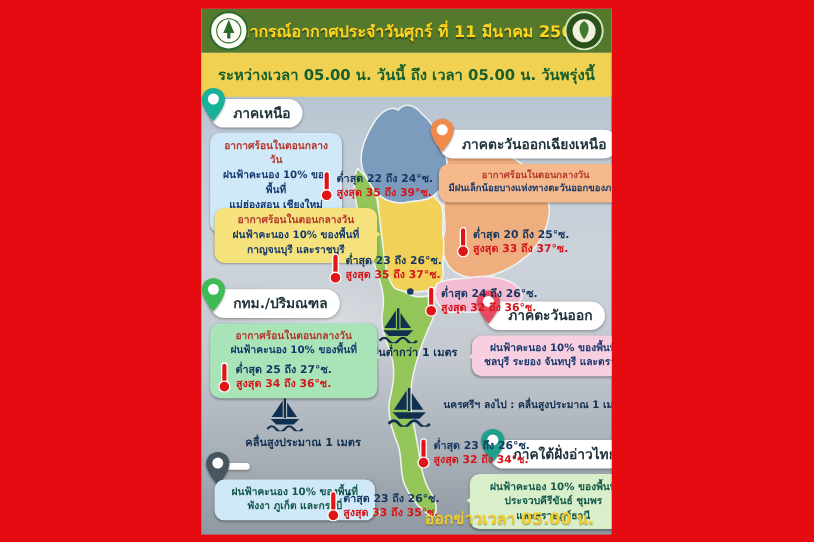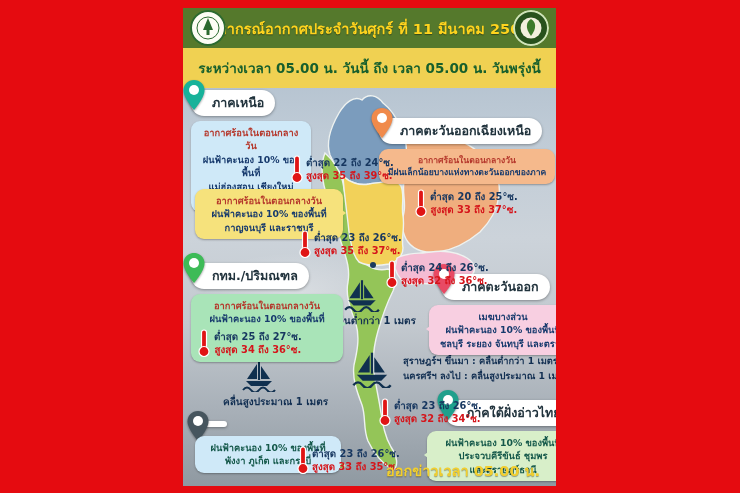--- a/index.html
+++ b/index.html
@@ -133,34 +133,34 @@
       <svg width="12" height="28" viewBox="0 0 12 28">
         <rect x="3.5" y="1" width="5" height="18" rx="2.5" fill="#e01515" stroke="#fff" stroke-width="1.2"></rect>
         <circle cx="6" cy="22.5" r="5" fill="#e01515" stroke="#fff" stroke-width="1.2"></circle>
       </svg>
       <div class="vals">
         <div class="tmin">ต่ำสุด 22 ถึง 24°ซ.</div>
         <div class="tmax">สูงสุด 35 ถึง 39°ซ.</div>
       </div>
     </div>
 
-    <div class="callout" style="left:196px; top:110px;">
+    <div class="callout" style="left:216px; top:110px;">
       <div class="pill">
         <svg class="pin" viewBox="0 0 24 32">
           <path d="M12 1 C6 1 1.5 5.5 1.5 11.5 C1.5 19 12 31 12 31 S22.5 19 22.5 11.5 C22.5 5.5 18 1 12 1 Z" fill="#f08a4b"></path>
           <circle cx="12" cy="11" r="5" fill="#fff"></circle>
         </svg>
         <span>ภาคตะวันออกเฉียงเหนือ</span>
       </div>
       <div class="bubble" style="--bub:#f5b98c; background:#f5b98c; width:176px; font-size:8.6px;">
         <span class="ln hot">อากาศร้อนในตอนกลางวัน</span>
         <span class="ln">มีฝนเล็กน้อยบางแห่งทางตะวันออกของภาค</span>
       </div>
     </div>
-    <div class="temp" style="left:232px; top:181px;text-align:center;">
+    <div class="temp" style="left:232px; top:198px;">
       <svg width="12" height="28" viewBox="0 0 12 28">
         <rect x="3.5" y="1" width="5" height="18" rx="2.5" fill="#e01515" stroke="#fff" stroke-width="1.2"></rect>
         <circle cx="6" cy="22.5" r="5" fill="#e01515" stroke="#fff" stroke-width="1.2"></circle>
       </svg>
       <div class="vals">
         <div class="tmin">ต่ำสุด 20 ถึง 25°ซ.</div>
         <div class="tmax">สูงสุด 33 ถึง 37°ซ.</div>
       </div>
     </div>
 
@@ -218,21 +218,20 @@
     </div>
     <div class="callout" style="left:258px; top:266px;">
       <div class="pill">
         <svg class="pin" viewBox="0 0 24 32">
           <path d="M12 1 C6 1 1.5 5.5 1.5 11.5 C1.5 19 12 31 12 31 S22.5 19 22.5 11.5 C22.5 5.5 18 1 12 1 Z" fill="#e84a64"></path>
           <circle cx="12" cy="11" r="5" fill="#fff"></circle>
         </svg>
         <span>ภาคตะวันออก</span>
       </div>
       <div class="bubble tail-l" style="--bub:#f8cfe1; background:#f8cfe1; width:148px; margin-left:-12px;">
-        <span class="ln">เมฆบางส่วน</span>
         <span class="ln">ฝนฟ้าคะนอง 10% ของพื้นที่</span>
         <span class="ln">ชลบุรี ระยอง จันทบุรี และตราด</span>
       </div>
     </div>
 
     <div class="wave-note" style="left:160px; top:270px;">
       <svg width="38" height="34" viewBox="0 0 36 32">
         <line x1="18" y1="2" x2="18" y2="20" stroke="#10304f" stroke-width="2"></line>
         <path d="M16,4 L16,19 L6,19 Z" fill="#10304f"></path>
         <path d="M20,6 L20,19 L29,19 Z" fill="#10304f"></path>
@@ -255,21 +254,20 @@
 
     <div class="legend" style="left:168px; top:342px;">
       <svg width="42" height="38" viewBox="0 0 36 32">
         <line x1="18" y1="2" x2="18" y2="20" stroke="#10304f" stroke-width="2"></line>
         <path d="M16,4 L16,19 L6,19 Z" fill="#10304f"></path>
         <path d="M20,6 L20,19 L29,19 Z" fill="#10304f"></path>
         <path d="M5,21 L31,21 L26,26 L10,26 Z" fill="#10304f"></path>
         <path d="M2,30 q4,-5 8,0 q4,5 8,0 q4,-5 8,0 q4,5 8,0" stroke="#10304f" fill="none" stroke-width="2"></path>
       </svg>
       <div class="lines">
-        <div>สุราษฎร์ฯ ขึ้นมา  : คลื่นต่ำกว่า 1 เมตร</div>
         <div>นครศรีฯ ลงไป   : คลื่นสูงประมาณ 1 เมตร</div>
       </div>
     </div>
 
     <div class="callout" style="left:12px; top:404px;">
       <div class="pill">
         <svg class="pin" viewBox="0 0 24 32">
           <path d="M12 1 C6 1 1.5 5.5 1.5 11.5 C1.5 19 12 31 12 31 S22.5 19 22.5 11.5 C22.5 5.5 18 1 12 1 Z" fill="#46555e"></path>
           <circle cx="12" cy="11" r="5" fill="#fff"></circle>
         </svg>

